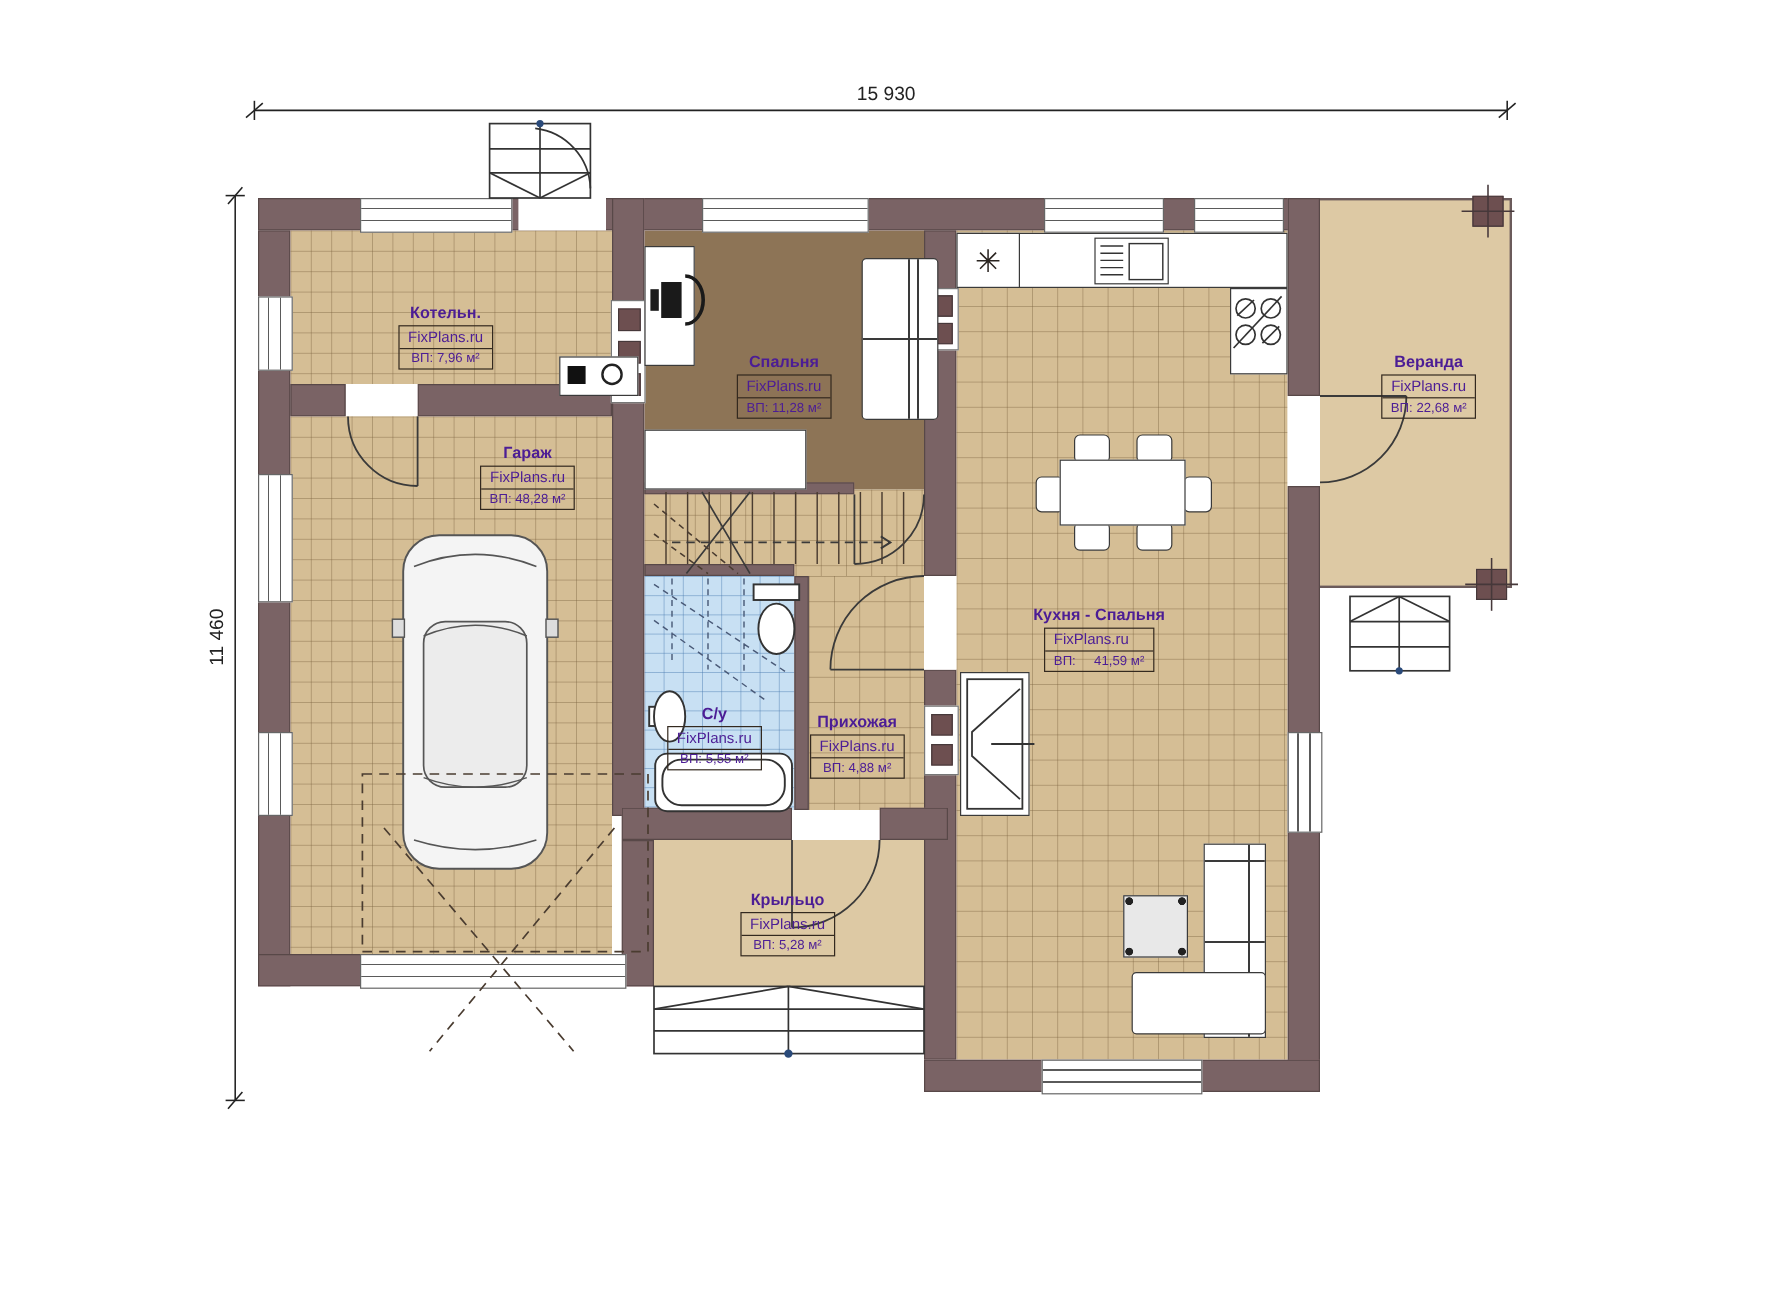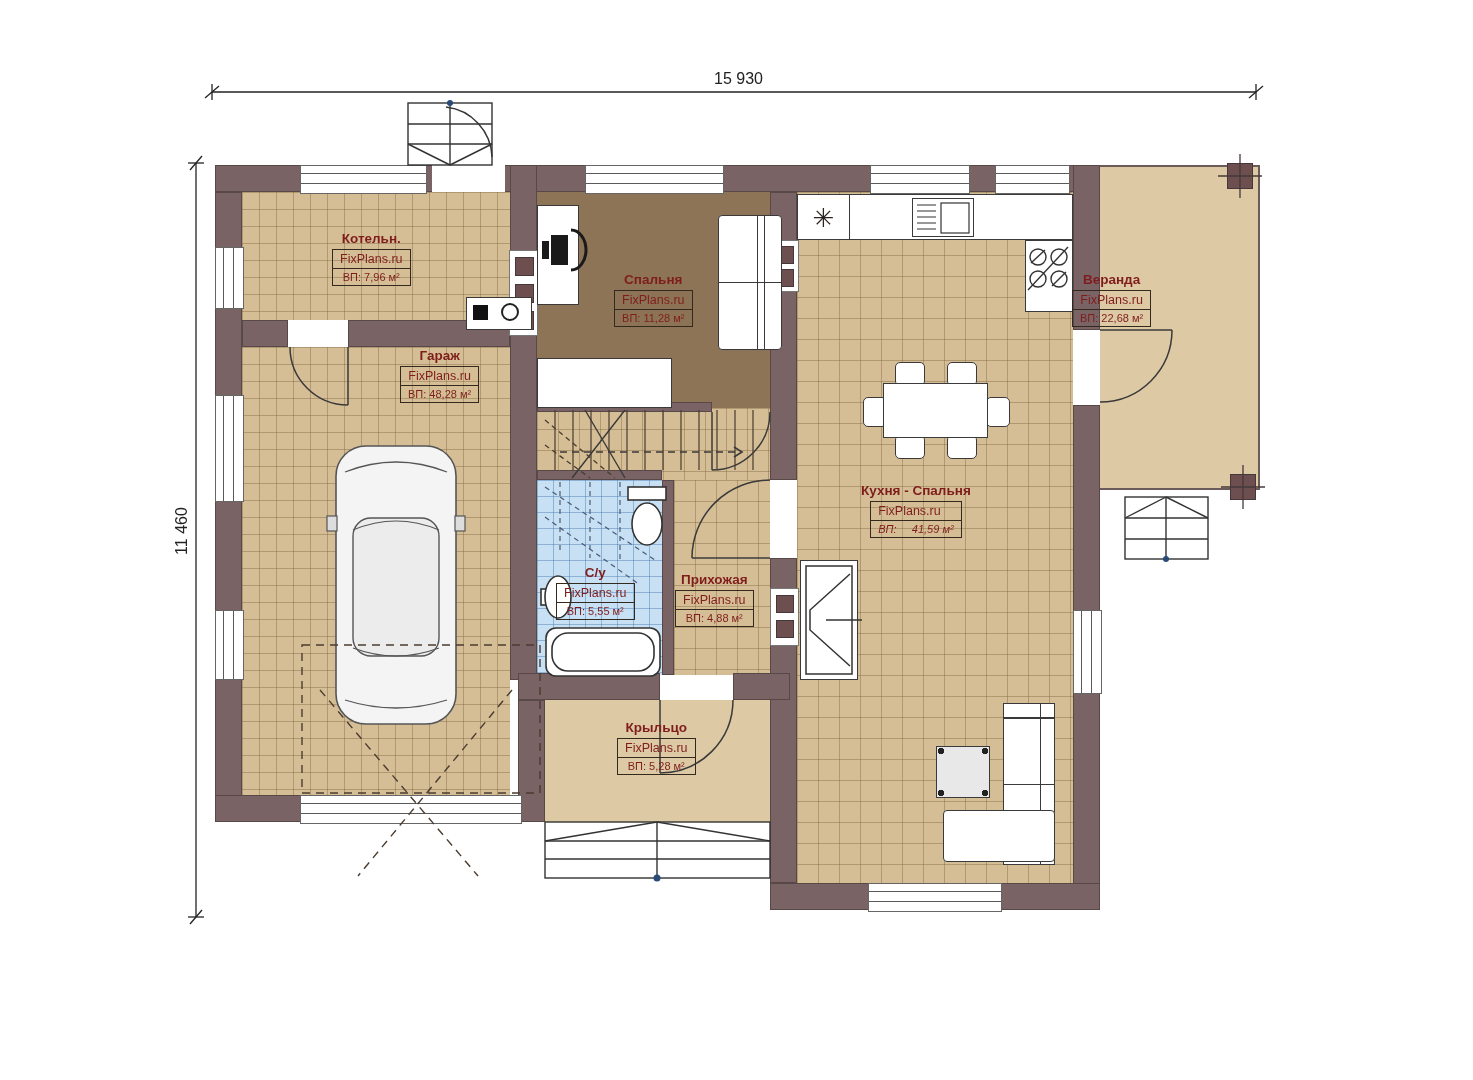--- a/index.html
+++ b/index.html
@@ -26,21 +26,21 @@
     background-image:linear-gradient(to bottom,transparent 7px,#5a5a5a 7px,#5a5a5a 8.5px,transparent 8.5px,transparent 17px,#5a5a5a 17px,#5a5a5a 18.5px,transparent 18.5px);}
   .window-v{background:#fff;border:1px solid #666;
     background-image:linear-gradient(to right,transparent 7px,#5a5a5a 7px,#5a5a5a 8.5px,transparent 8.5px,transparent 17px,#5a5a5a 17px,#5a5a5a 18.5px,transparent 18.5px);}
   .opening{background:#fff;}
   
   .furn{background:#fff;border:1.5px solid #3a3a3a;box-sizing:border-box;}
   .furn-gray{background:#e8e8e8;border:1.5px solid #3a3a3a;box-sizing:border-box;}
   .dark-sq{background:#6d4f50;box-shadow:inset 0 0 0 1px #46383a;}
   .niche{background:#fff;border:1px solid #777;box-sizing:border-box;}
   
-  .room-label{position:absolute;text-align:center;color:#7f1d1d;}
+  .room-label{position:absolute;text-align:center;color:#4c1d95;margin-top:22px;}
   .room-name{font-weight:bold;font-size:13.5px;margin-bottom:3px;white-space:nowrap;}
   .room-box{border:1.5px solid #33291f;display:inline-block;}
   .room-brand{font-size:12.5px;padding:2px 7px;border-bottom:1.5px solid #33291f;white-space:pre;}
   .room-area{font-size:11px;padding:2px 7px;white-space:pre;}
   .dim-label{position:absolute;font-size:16px;color:#222;}
 </style>
 </head>
 <body>
 
 <div id="plan">
@@ -300,24 +300,24 @@
     <div class="room-name">Спальня</div>
     <div class="room-box" style="background:rgba(141,116,86,.15);">
       <div class="room-brand">FixPlans.ru</div>
       <div class="room-area">ВП: 11,28 м²</div>
     </div>
   </div>
   <div class="room-label" style="left:861px;top:483px;">
     <div class="room-name">Кухня - Спальня</div>
     <div class="room-box">
       <div class="room-brand" style="text-align:left;">FixPlans.ru</div>
-      <div class="room-area" style="text-align:right;font-style:italic;">ВП:     41,59 м²</div>
-    </div>
-  </div>
-  <div class="room-label" style="left:1072px;top:272px;">
+      <div class="room-area" style="text-align:right;">ВП:     41,59 м²</div>
+    </div>
+  </div>
+  <div class="room-label" style="left:1151px;top:272px;">
     <div class="room-name">Веранда</div>
     <div class="room-box">
       <div class="room-brand">FixPlans.ru</div>
       <div class="room-area">ВП: 22,68 м²</div>
     </div>
   </div>
   <div class="room-label" style="left:556px;top:565px;">
     <div class="room-name">С/у</div>
     <div class="room-box">
       <div class="room-brand">FixPlans.ru</div>

